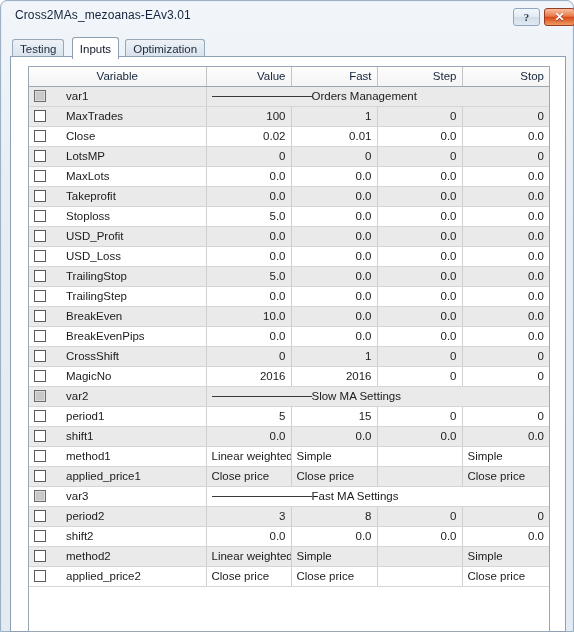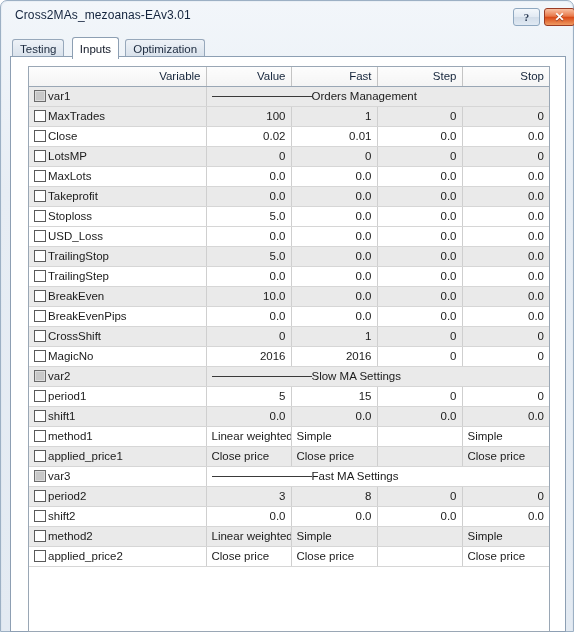--- a/index.html
+++ b/index.html
@@ -151,21 +151,21 @@
     background: linear-gradient(to bottom, #fdfdfd 0%, #f4f4f4 100%);
     border-right: 1px solid #c4c4c4;
     border-bottom: 1px solid #9aa7b5;
     font-weight: normal;
     font-size: 11.5px;
     color: #14243a;
     padding: 0 5px;
     text-align: right;
     white-space: nowrap;
   }
-  thead th.left { text-align: right; }
+  thead th.left { text-align: center; }
   thead th:last-child { border-right: none; }
 
   tbody tr { height: 20px; }
   tbody tr.alt td { background: #eaeaea; }
   tbody td {
     height: 20px;
     box-sizing: border-box;
     border-right: 1px solid #cfcfcf;
     border-bottom: 1px solid #d6d6d6;
     padding: 0 5px;
@@ -173,21 +173,21 @@
     overflow: hidden;
     color: #1b1b1b;
     vertical-align: middle;
   }
   tbody td:last-child { border-right: none; }
   td.num  { text-align: right; }
   td.text { text-align: left; }
 
   
   td.varcell { padding: 0 0 0 5px; }
-  .varwrap { display: flex; align-items: center; gap: 2px; }
+  .varwrap { display: flex; align-items: center; gap: 20px; }
   .cb {
     width: 12px; height: 12px;
     box-sizing: border-box;
     border: 1px solid #5a5a5a;
     background: #ffffff;
     flex: 0 0 auto;
     box-shadow: inset 0 0 0 1px #ffffff;
   }
   .cb.disabled {
     background: #c8c8c8;
@@ -328,20 +328,32 @@
                     <div class="varwrap">
                       <span class="cb"></span>
                       <span class="vname">Stoploss</span>
                     </div>
                   </td>
                   <td class="num">5.0</td>
                   <td class="num">0.0</td>
                   <td class="num">0.0</td>
                   <td class="num">0.0</td>
                 </tr>
+                <tr class="alt">
+                  <td class="varcell">
+                    <div class="varwrap">
+                      <span class="cb"></span>
+                      <span class="vname">USD_Profit</span>
+                    </div>
+                  </td>
+                  <td class="num">0.0</td>
+                  <td class="num">0.0</td>
+                  <td class="num">0.0</td>
+                  <td class="num">0.0</td>
+                </tr>
                 <tr>
                   <td class="varcell">
                     <div class="varwrap">
                       <span class="cb"></span>
                       <span class="vname">USD_Loss</span>
                     </div>
                   </td>
                   <td class="num">0.0</td>
                   <td class="num">0.0</td>
                   <td class="num">0.0</td>

